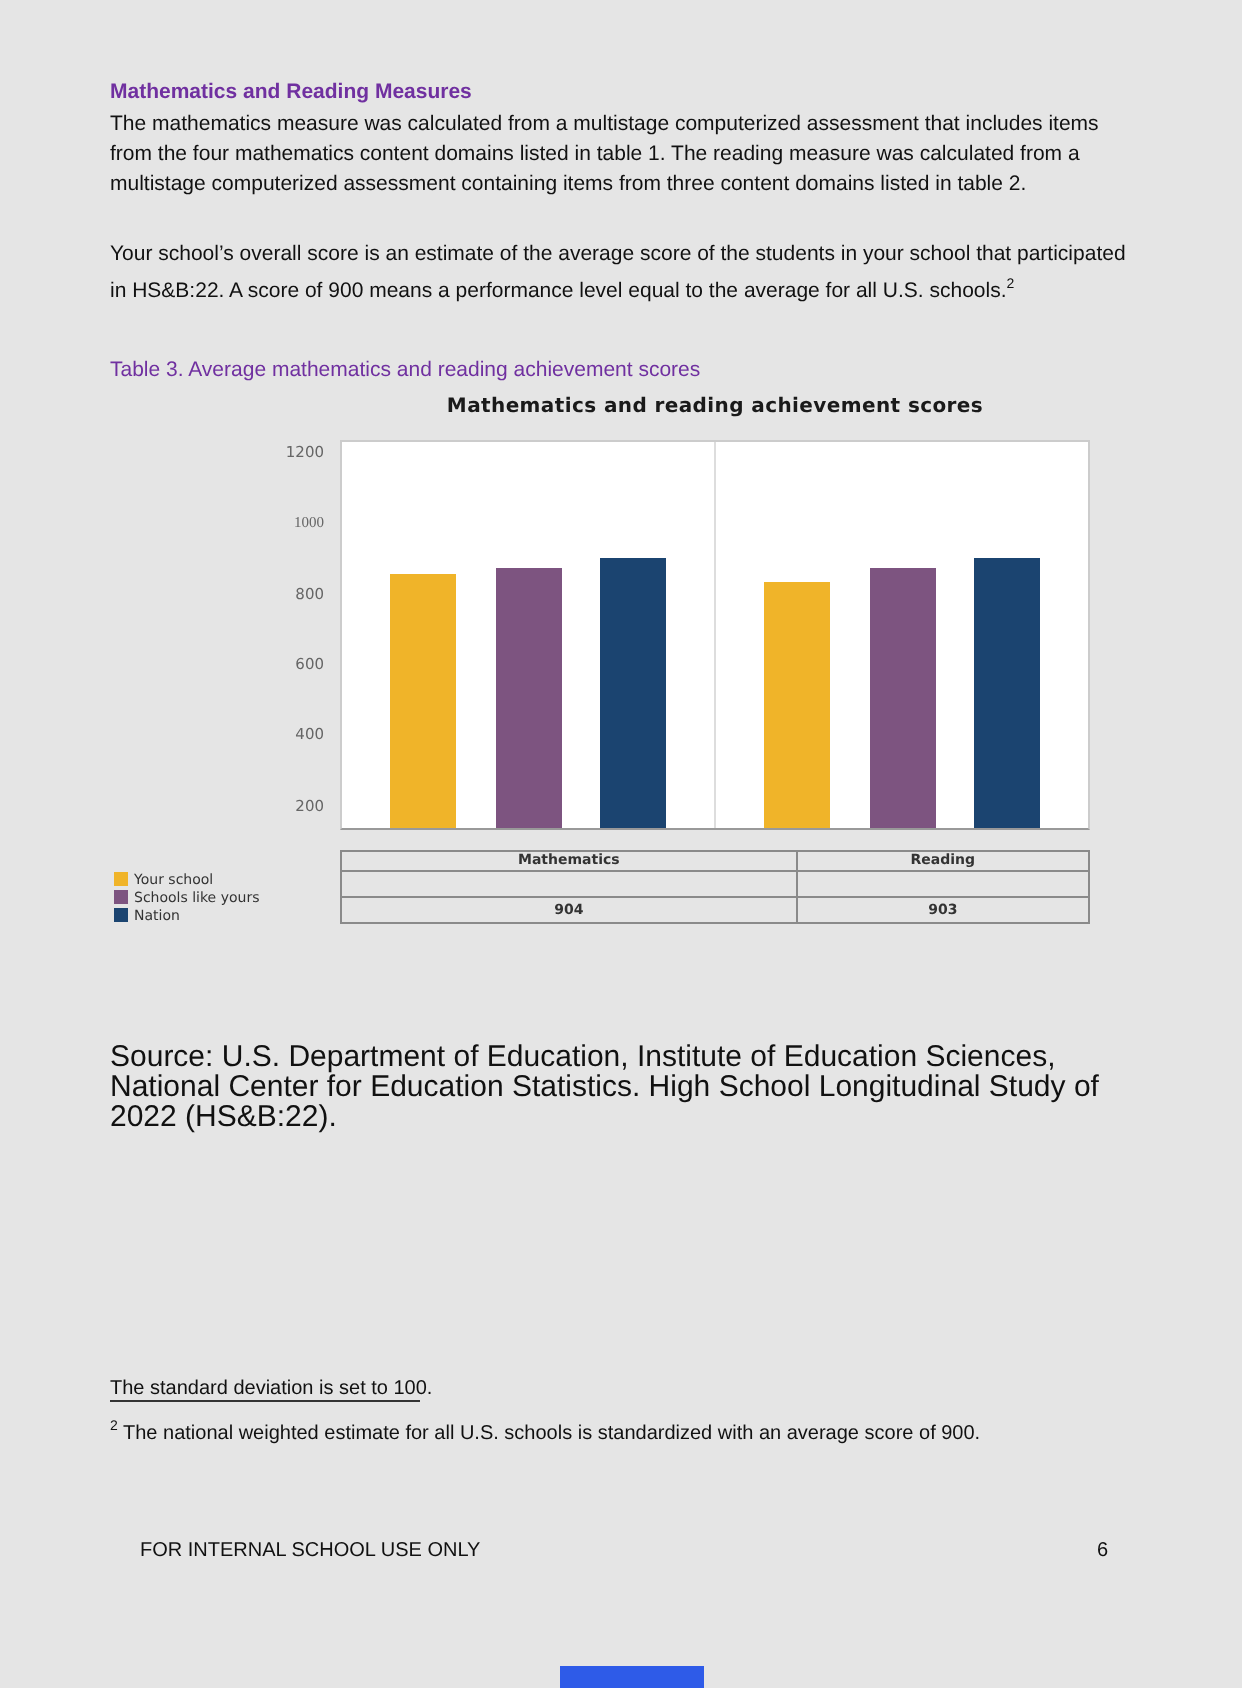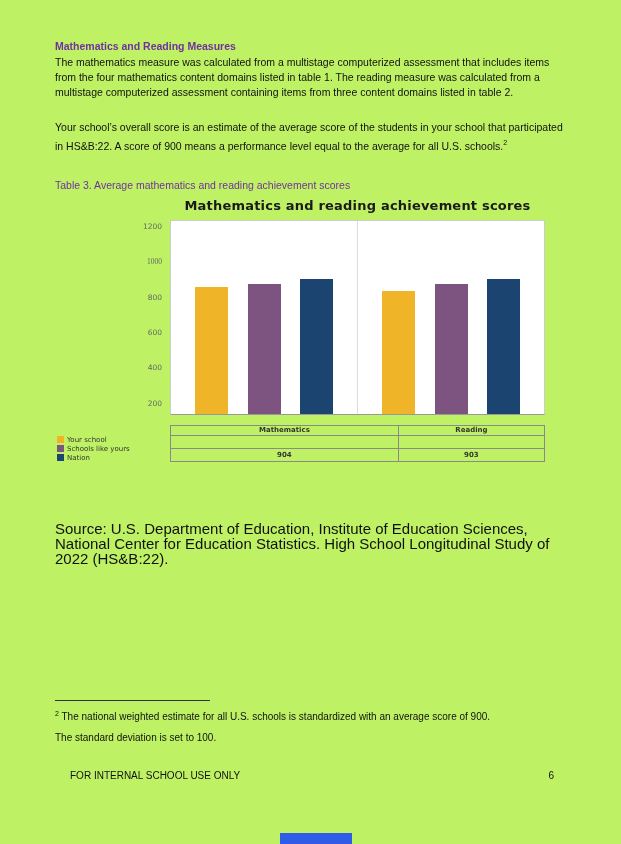--- a/index.html
+++ b/index.html
@@ -1,21 +1,21 @@
 <!DOCTYPE html>
 <html style="--heading_purple: #7030A0; --caption_purple: #7030A0; --bottom_bar_blue: #2E5BE8;"><head>
 <meta charset="utf-8">
 <style>
   * { box-sizing: border-box; margin: 0; padding: 0; }
   html, body { background: #ffffff; }
   .page {
     position: relative;
     width: 621px;
     height: 844px;
-    background: #bef264;
+    background: #e5e5e5;
     font-family: "Liberation Sans", sans-serif;
     color: #000000;
     overflow: hidden;
   }
 
   .heading {
     position: absolute; top: 40px; left: 55px;
     font-size: 10.5px; font-weight: 700;
     color: var(--heading_purple, #7030A0);
   }
@@ -30,21 +30,21 @@
   .caption {
     position: absolute; top: 179px; left: 55px;
     font-size: 10.5px; color: var(--caption_purple, #7030A0);
   }
 
   
   .chart { position: absolute; top: 198px; left: 55px; width: 490px; }
   .chart-title {
     margin-left: 115px; height: 16px; margin-bottom: 6px;
     text-align: center; font-family: "DejaVu Sans", sans-serif;
-    font-size: 13px; font-weight: 700; color: #1a1a1a; letter-spacing: 0.2px;
+    font-size: 10px; font-weight: 700; color: #1a1a1a; letter-spacing: 0.2px;
   }
   .chart-body { display: flex; }
   .y-axis {
     position: relative; width: 115px; height: 195px;
     font-family: "DejaVu Sans", sans-serif; font-size: 7.5px; color: #666666;
   }
   .ytick { position: absolute; right: 8px; transform: translateY(50%); }
   .plot {
     flex: 1; height: 195px; position: relative; display: flex;
     border: 1px solid #cccccc; border-bottom: 1px solid #999999; background: #ffffff;
@@ -81,21 +81,21 @@
   }
   .fn-rule {
     position: absolute; top: 700px; left: 55px; width: 155px;
     border-top: 1px solid #333333;
   }
   .footnote {
     position: absolute; left: 55px; width: 505px;
     font-size: 10px; line-height: 14px; color: #111111;
   }
   .fn1 { top: 707px; }
-  .fn2 { top: 731px; }
+  .fn2 { top: 688px; }
 
   .footer {
     position: absolute; top: 770px; left: 70px; right: 67px;
     display: flex; justify-content: space-between;
     font-size: 10px; color: #111111;
   }
 
   .bottom-bar {
     position: absolute; bottom: 0; left: 280px; width: 72px; height: 11px;
     background: var(--bottom_bar_blue, #2E5BE8);

